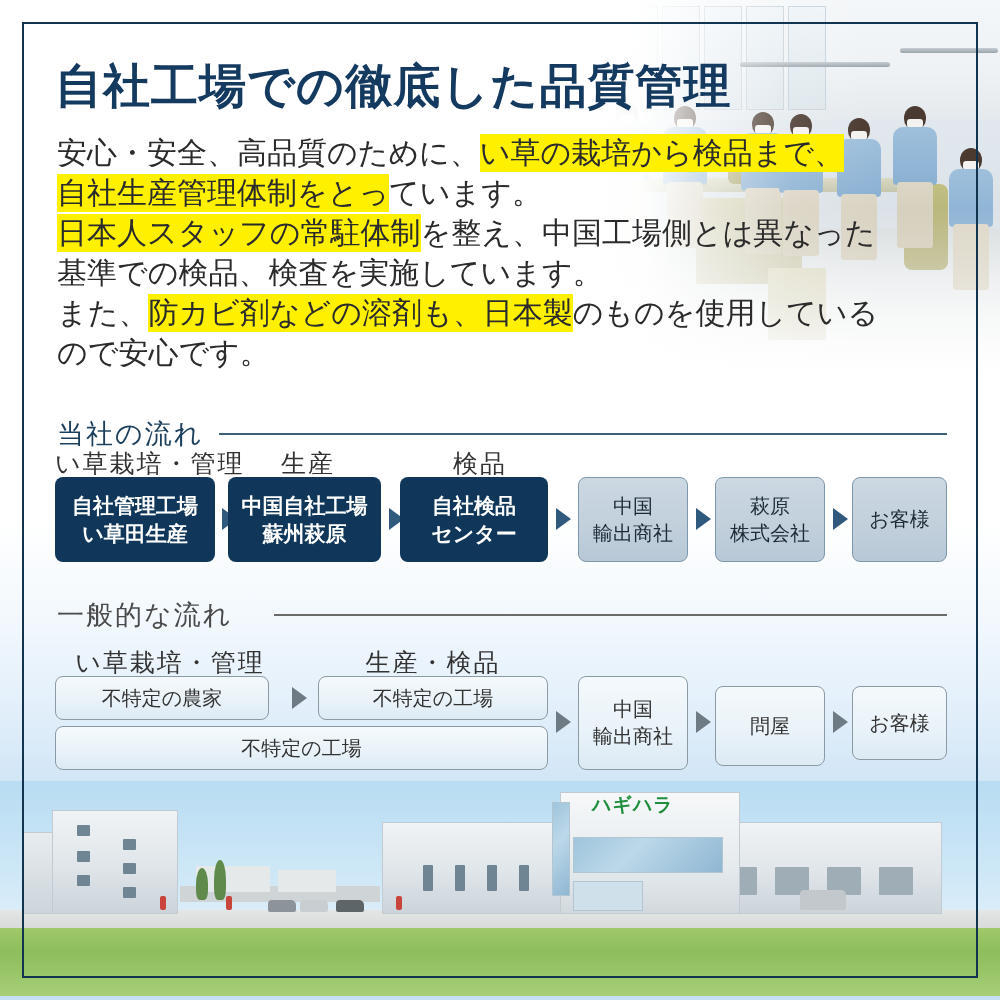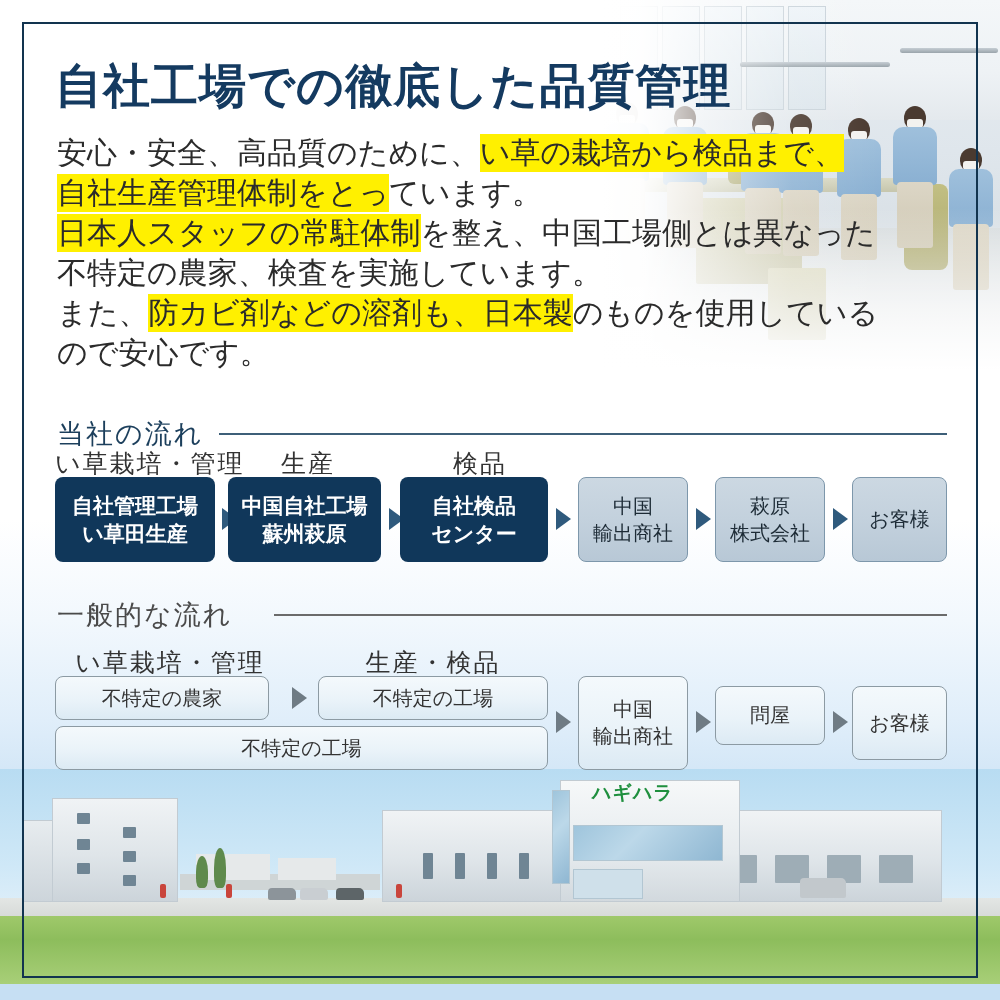--- a/index.html
+++ b/index.html
@@ -114,21 +114,21 @@
     position: absolute; inset: 0;
     background: linear-gradient(to bottom,
         rgba(255,255,255,0) 55%,
         rgba(255,255,255,0.6) 80%,
         rgba(255,255,255,1) 98%);
   }
 
   
   .factory-photo {
     position: absolute;
-    left: 0; bottom: 16px;
+    left: 0; bottom: 4px;
     width: 1000px;
     height: 215px;
     overflow: hidden;
   }
   .fp-sky {
     position: absolute; inset: 0;
     background: linear-gradient(to bottom, #b8dcf2 0%, #cfe8f7 45%, #e2f0fa 70%);
   }
   .fp-grass {
     position: absolute; left: 0; bottom: 0; width: 100%; height: 68px;
@@ -452,21 +452,21 @@
       <div class="line">
         <span>安心・安全、高品質のために、</span><span class="hl">い草の栽培から検品まで、</span>
       </div>
       <div class="line">
         <span class="hl">自社生産管理体制をとっ</span><span>ています。</span>
       </div>
       <div class="line">
         <span class="hl">日本人スタッフの常駐体制</span><span>を整え、中国工場側とは異なった</span>
       </div>
       <div class="line">
-        <span>不特定の農家、検査を実施しています。</span>
+        <span>基準での検品、検査を実施しています。</span>
       </div>
       <div class="line">
         <span>また、</span><span class="hl">防カビ剤などの溶剤も、</span><span class="hl">日本製</span><span>のものを使用している</span>
       </div>
       <div class="line">
         <span>ので安心です。</span>
       </div>
     </div>
 
     <div class="sec-head navy" style="left:57px; top:396px; width:890px;margin-top:20px;">
@@ -537,21 +537,21 @@
       </div>
 
       <div class="arrow gray" style="left:556px; top:711px;"></div>
 
       <div class="box pale" style="left:578px; top:676px; width:110px; height:94px;">
         <span class="ln">中国</span>
         <span class="ln">輸出商社</span>
       </div>
       <div class="arrow gray" style="left:696px; top:711px;"></div>
 
-      <div class="box pale" style="left:715px; top:686px; width:110px; height:59px;">
+      <div class="box pale" style="left:715px; top:686px; width:110px; height:80px;">
         <span class="ln">問屋</span>
       </div>
       <div class="arrow gray" style="left:833px; top:711px;"></div>
 
       <div class="box pale" style="left:852px; top:686px; width:95px; height:74px;">
         <span class="ln">お客様</span>
       </div>
     </div>
 
   </div>

